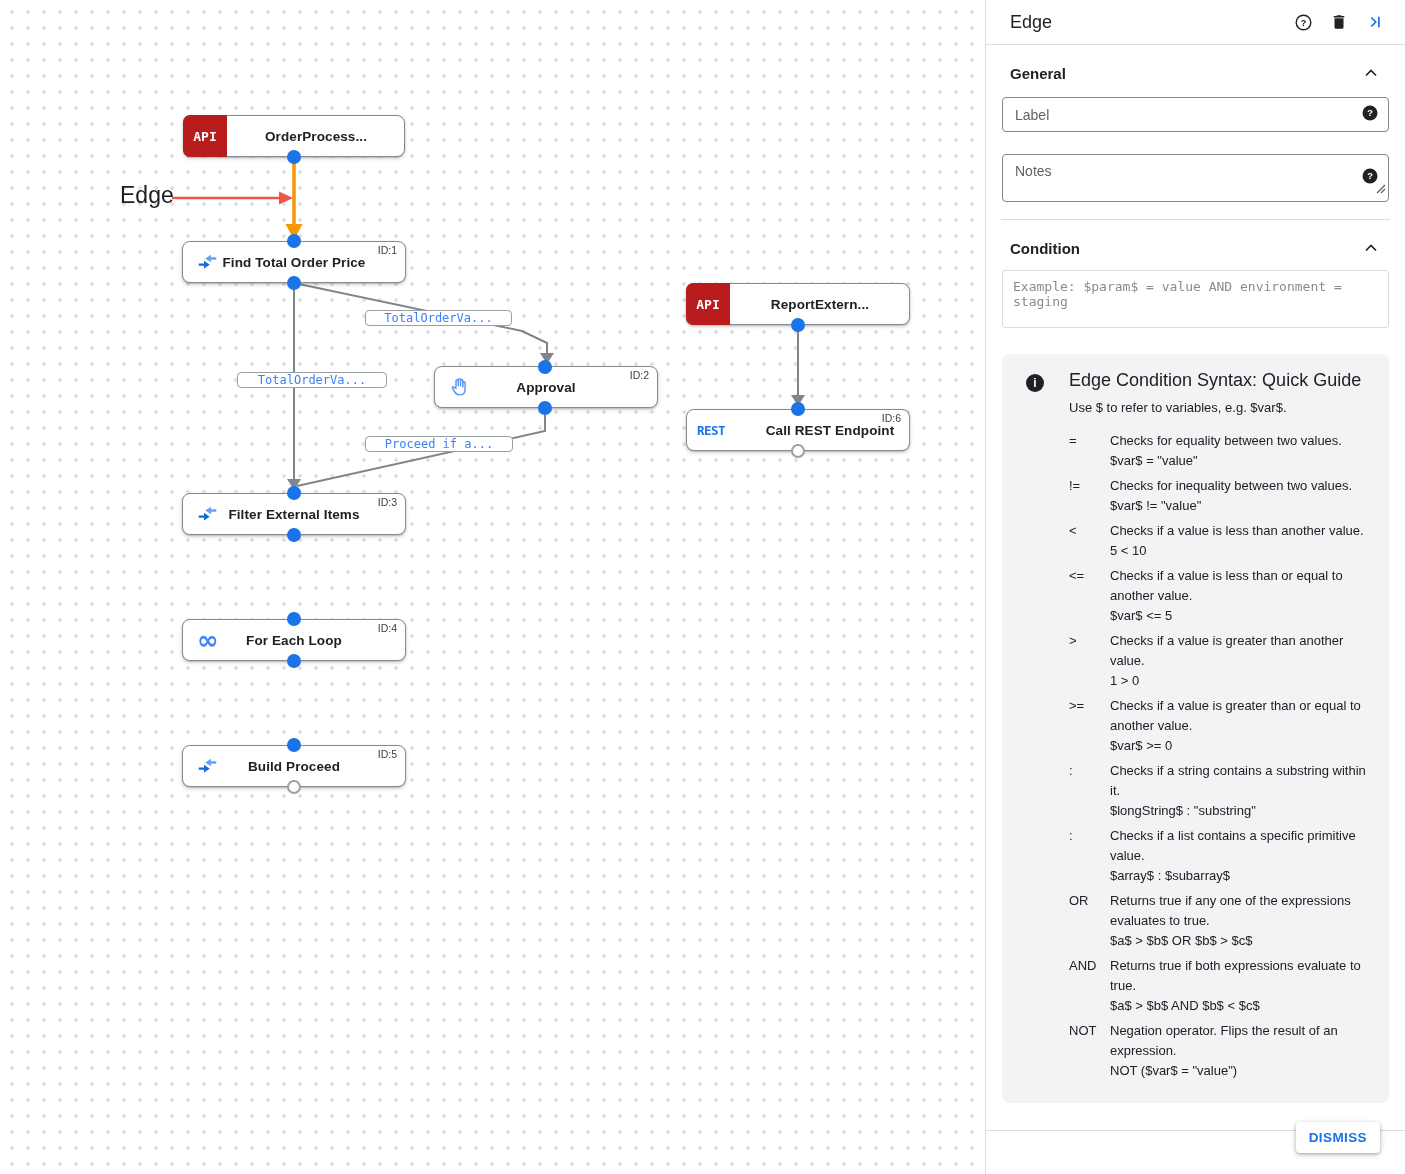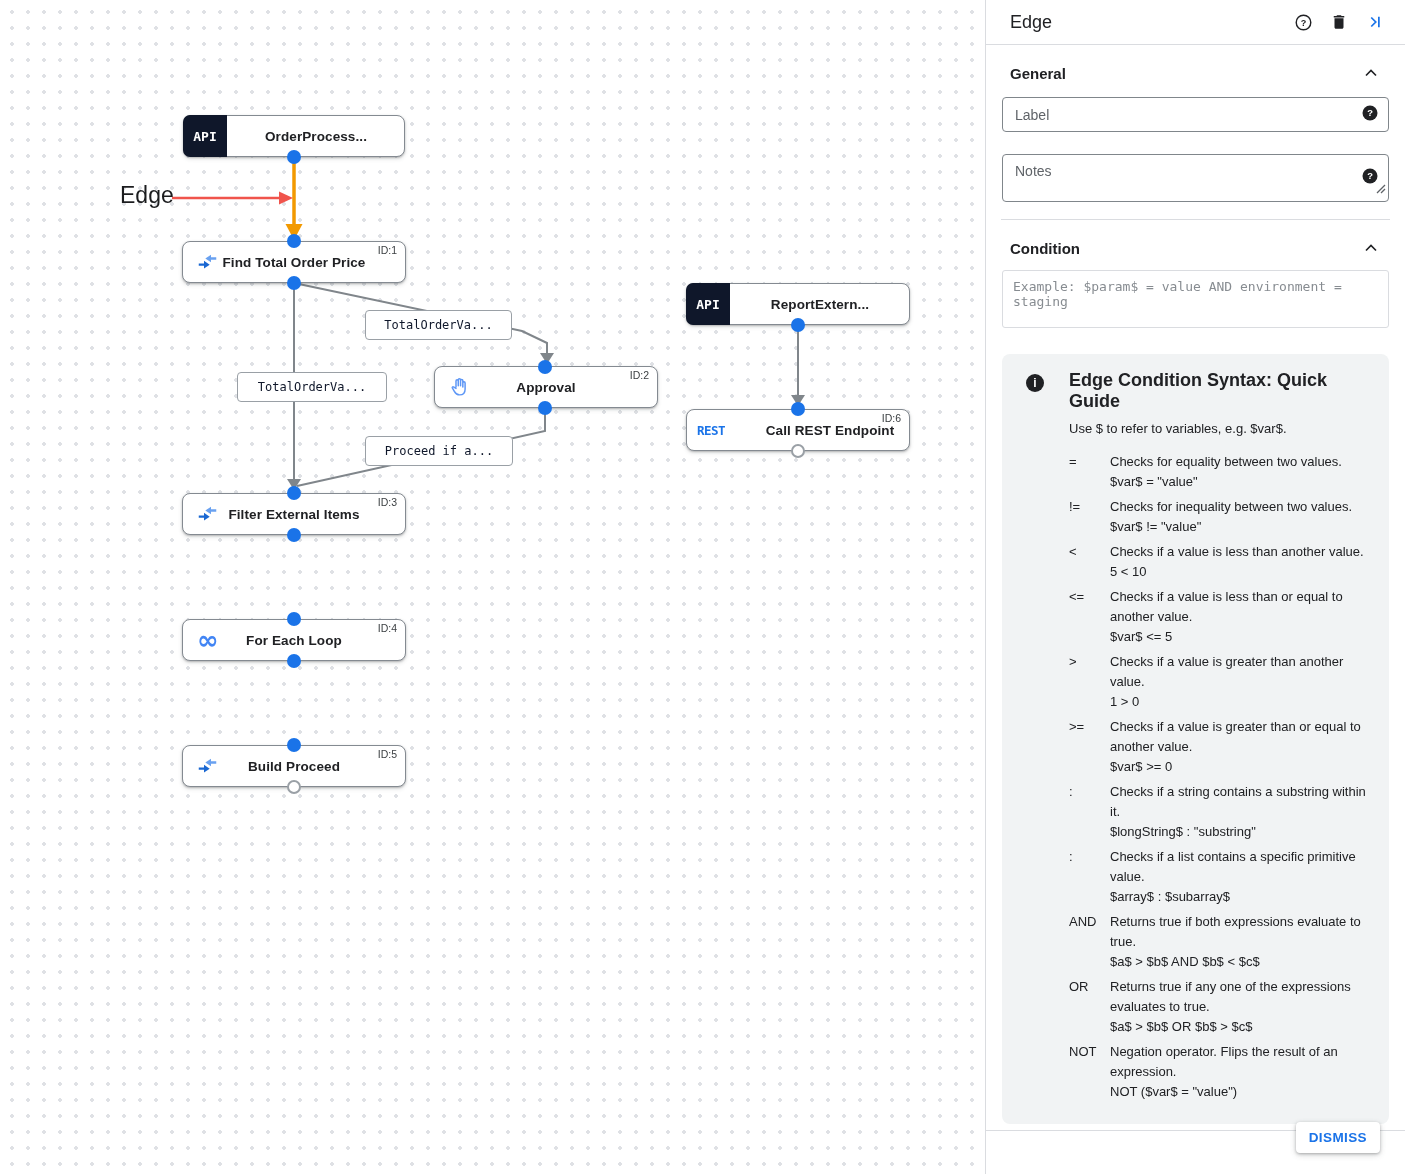--- a/index.html
+++ b/index.html
@@ -22,39 +22,39 @@
   }
   .node-title {
     position:absolute; left:0; right:0; top:0; bottom:0;
     display:flex; align-items:center; justify-content:center;
     font-size:13.5px; font-weight:700; color:#202124; letter-spacing:.1px;
   }
   .node-id { position:absolute; top:2px; right:8px; font-size:10.5px; color:#3c4043; }
   .node-icon { position:absolute; left:14px; top:50%; transform:translateY(-50%); display:flex; }
   .api-badge {
     position:absolute; left:-1px; top:-1px; width:44px; height:42px;
-    background:#0f172a; border-radius:7px 0 0 7px;
+    background:#b91c1c; border-radius:7px 0 0 7px;
     display:flex; align-items:center; justify-content:center;
     color:#fff; font-family:"DejaVu Sans Mono", monospace; font-weight:bold; font-size:13px;
   }
   .node--badge .node-title { left:44px; }
   .rest-badge {
     position:absolute; left:10px; top:50%; transform:translateY(-50%);
     color:#1a73e8; font-family:"DejaVu Sans Mono", monospace; font-weight:bold; font-size:12.5px; letter-spacing:-0.5px;
   }
   .node--rest .node-title { left:64px; }
   .loop-glyph { color:#4285f4; font-size:26px; font-weight:bold; font-family:"DejaVu Sans", sans-serif; line-height:20px; }
 
   .dot { position:absolute; width:14px; height:14px; border-radius:50%; background:#1a73e8; }
   .dot--open { background:#fff; border:2px solid #9aa0a6; }
 
   .edge-label {
-    position:absolute; height:30px; background:#fff; border:1px solid #9aa0a6; border-radius:4px;
+    position:absolute; height:16px; background:#fff; border:1px solid #9aa0a6; border-radius:4px;
     display:flex; align-items:center; justify-content:center;
-    font-family:"DejaVu Sans Mono", monospace; font-size:12px; color:#0f172a;
+    font-family:"DejaVu Sans Mono", monospace; font-size:12px; color:#3b82f6;
   }
 
   .annotation-text { position:absolute; left:120px; top:182px; font-size:23px; color:#1b1c1e; }
 
   
   #panel {
     position:absolute; left:985px; top:0; width:420px; height:1174px;
     background:#fff; border-left:1px solid #dadce0;
   }
   .panel-header {
@@ -92,21 +92,21 @@
   .cond-field textarea::placeholder { color:#878c91; }
 
   .guide { background:#f1f3f4; border-radius:8px; margin:26px 1px 0 1px; padding:16px 10px 22px 24px; }
   .guide-head { display:flex; align-items:flex-start; }
   .info-icon {
     flex:0 0 auto; width:18px; height:18px; border-radius:50%; background:#202124; color:#fff;
     display:flex; align-items:center; justify-content:center;
     font-size:12px; font-weight:bold; margin-top:4px;
   }
   .guide-head-text { margin-left:25px; }
-  .guide-title { font-size:18px; color:#202124;font-weight:bold; }
+  .guide-title { font-size:18px; color:#202124; }
   .guide-sub { font-size:13px; color:#202124; margin-top:9px; }
   .guide-rows { margin-left:43px; margin-top:16px; }
   .g-row { display:flex; margin-bottom:5px; }
   .g-op { flex:0 0 41px; font-size:13px; color:#202124; line-height:20px; }
   .g-body { flex:1; }
   .g-desc, .g-ex { font-size:13px; color:#202124; line-height:20px; }
 
   .panel-footer { position:absolute; left:0; right:0; top:1130px; border-top:1px solid #dadce0; height:44px; }
   .dismiss-btn {
     position:absolute; right:25px; top:-9px; background:#fff; border:none; border-radius:4px;
@@ -357,28 +357,28 @@
             <span class="g-op">:</span>
             <span class="g-body"><span class="g-desc">Checks if a string contains a substring within it.</span><br>
             <span class="g-ex">$longString$ : "substring"</span></span>
           </div>
           <div class="g-row">
             <span class="g-op">:</span>
             <span class="g-body"><span class="g-desc">Checks if a list contains a specific primitive value.</span><br>
             <span class="g-ex">$array$ : $subarray$</span></span>
           </div>
           <div class="g-row">
+            <span class="g-op">OR</span>
+            <span class="g-body"><span class="g-desc">Returns true if any one of the expressions evaluates to true.</span><br>
+            <span class="g-ex">$a$ &gt; $b$ OR $b$ &gt; $c$</span></span>
+          </div>
+          <div class="g-row">
             <span class="g-op">AND</span>
             <span class="g-body"><span class="g-desc">Returns true if both expressions evaluate to true.</span><br>
             <span class="g-ex">$a$ &gt; $b$ AND $b$ &lt; $c$</span></span>
-          </div>
-          <div class="g-row">
-            <span class="g-op">OR</span>
-            <span class="g-body"><span class="g-desc">Returns true if any one of the expressions evaluates to true.</span><br>
-            <span class="g-ex">$a$ &gt; $b$ OR $b$ &gt; $c$</span></span>
           </div>
           <div class="g-row" style="margin-bottom:0">
             <span class="g-op">NOT</span>
             <span class="g-body"><span class="g-desc">Negation operator. Flips the result of an expression.</span><br>
             <span class="g-ex">NOT ($var$ = "value")</span></span>
           </div>
         </div>
       </div>
     </div>
 

